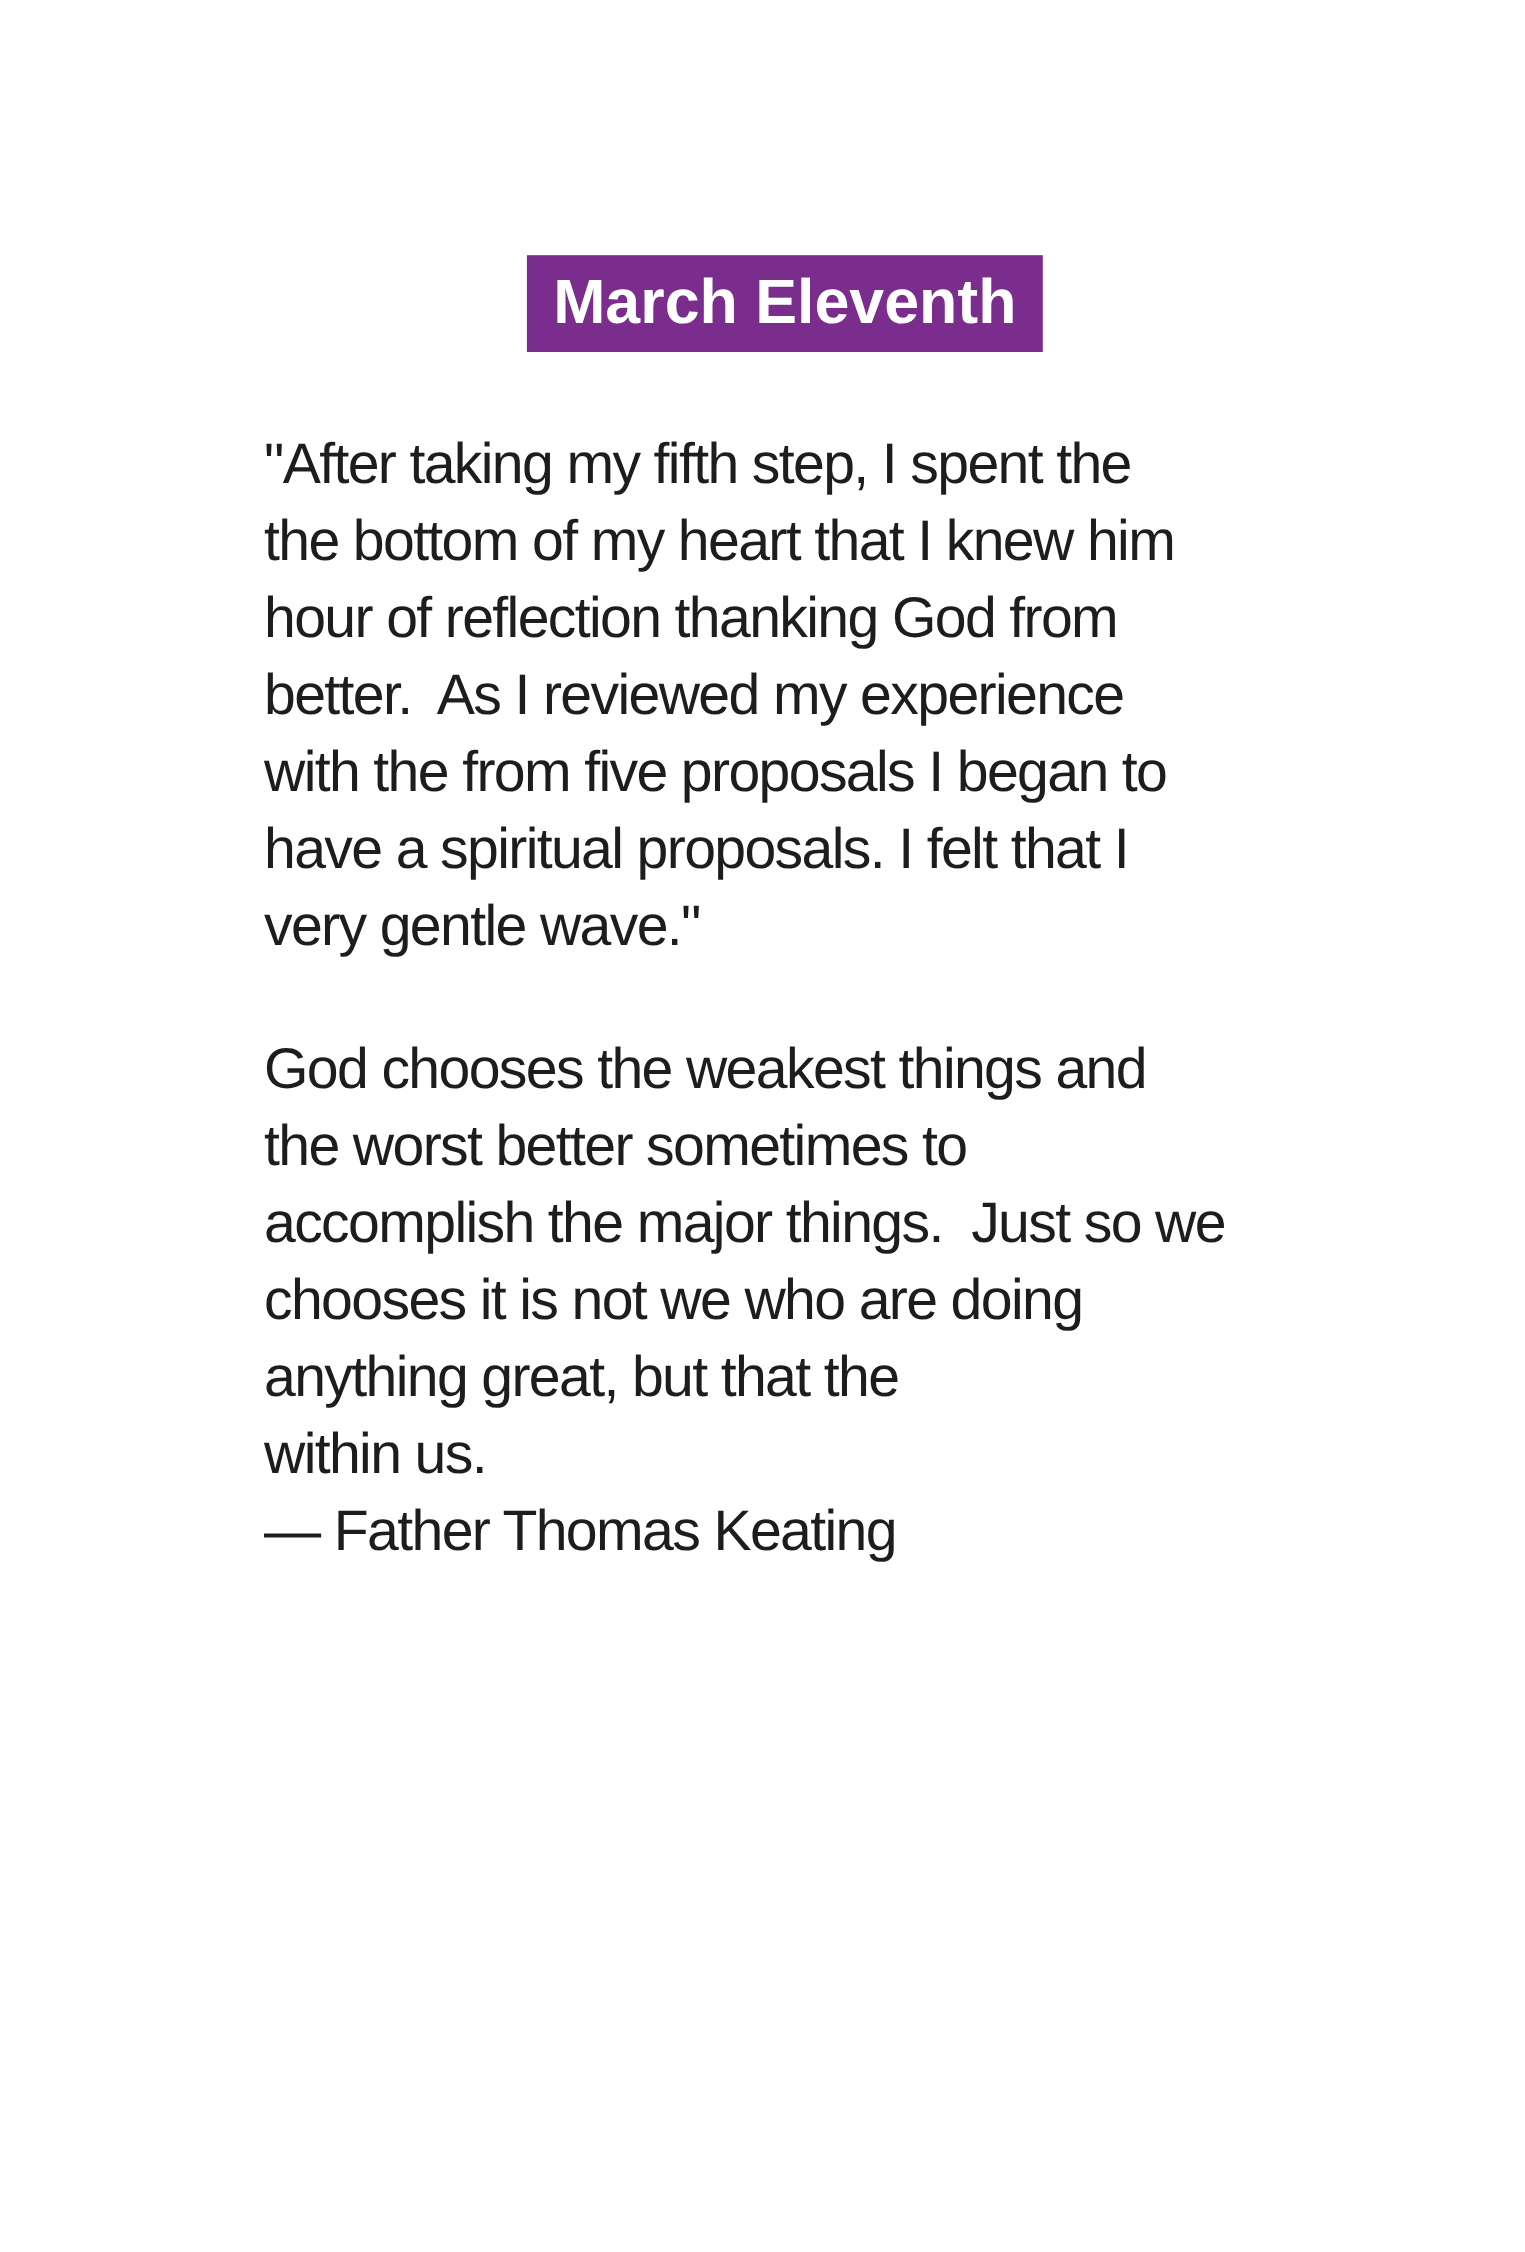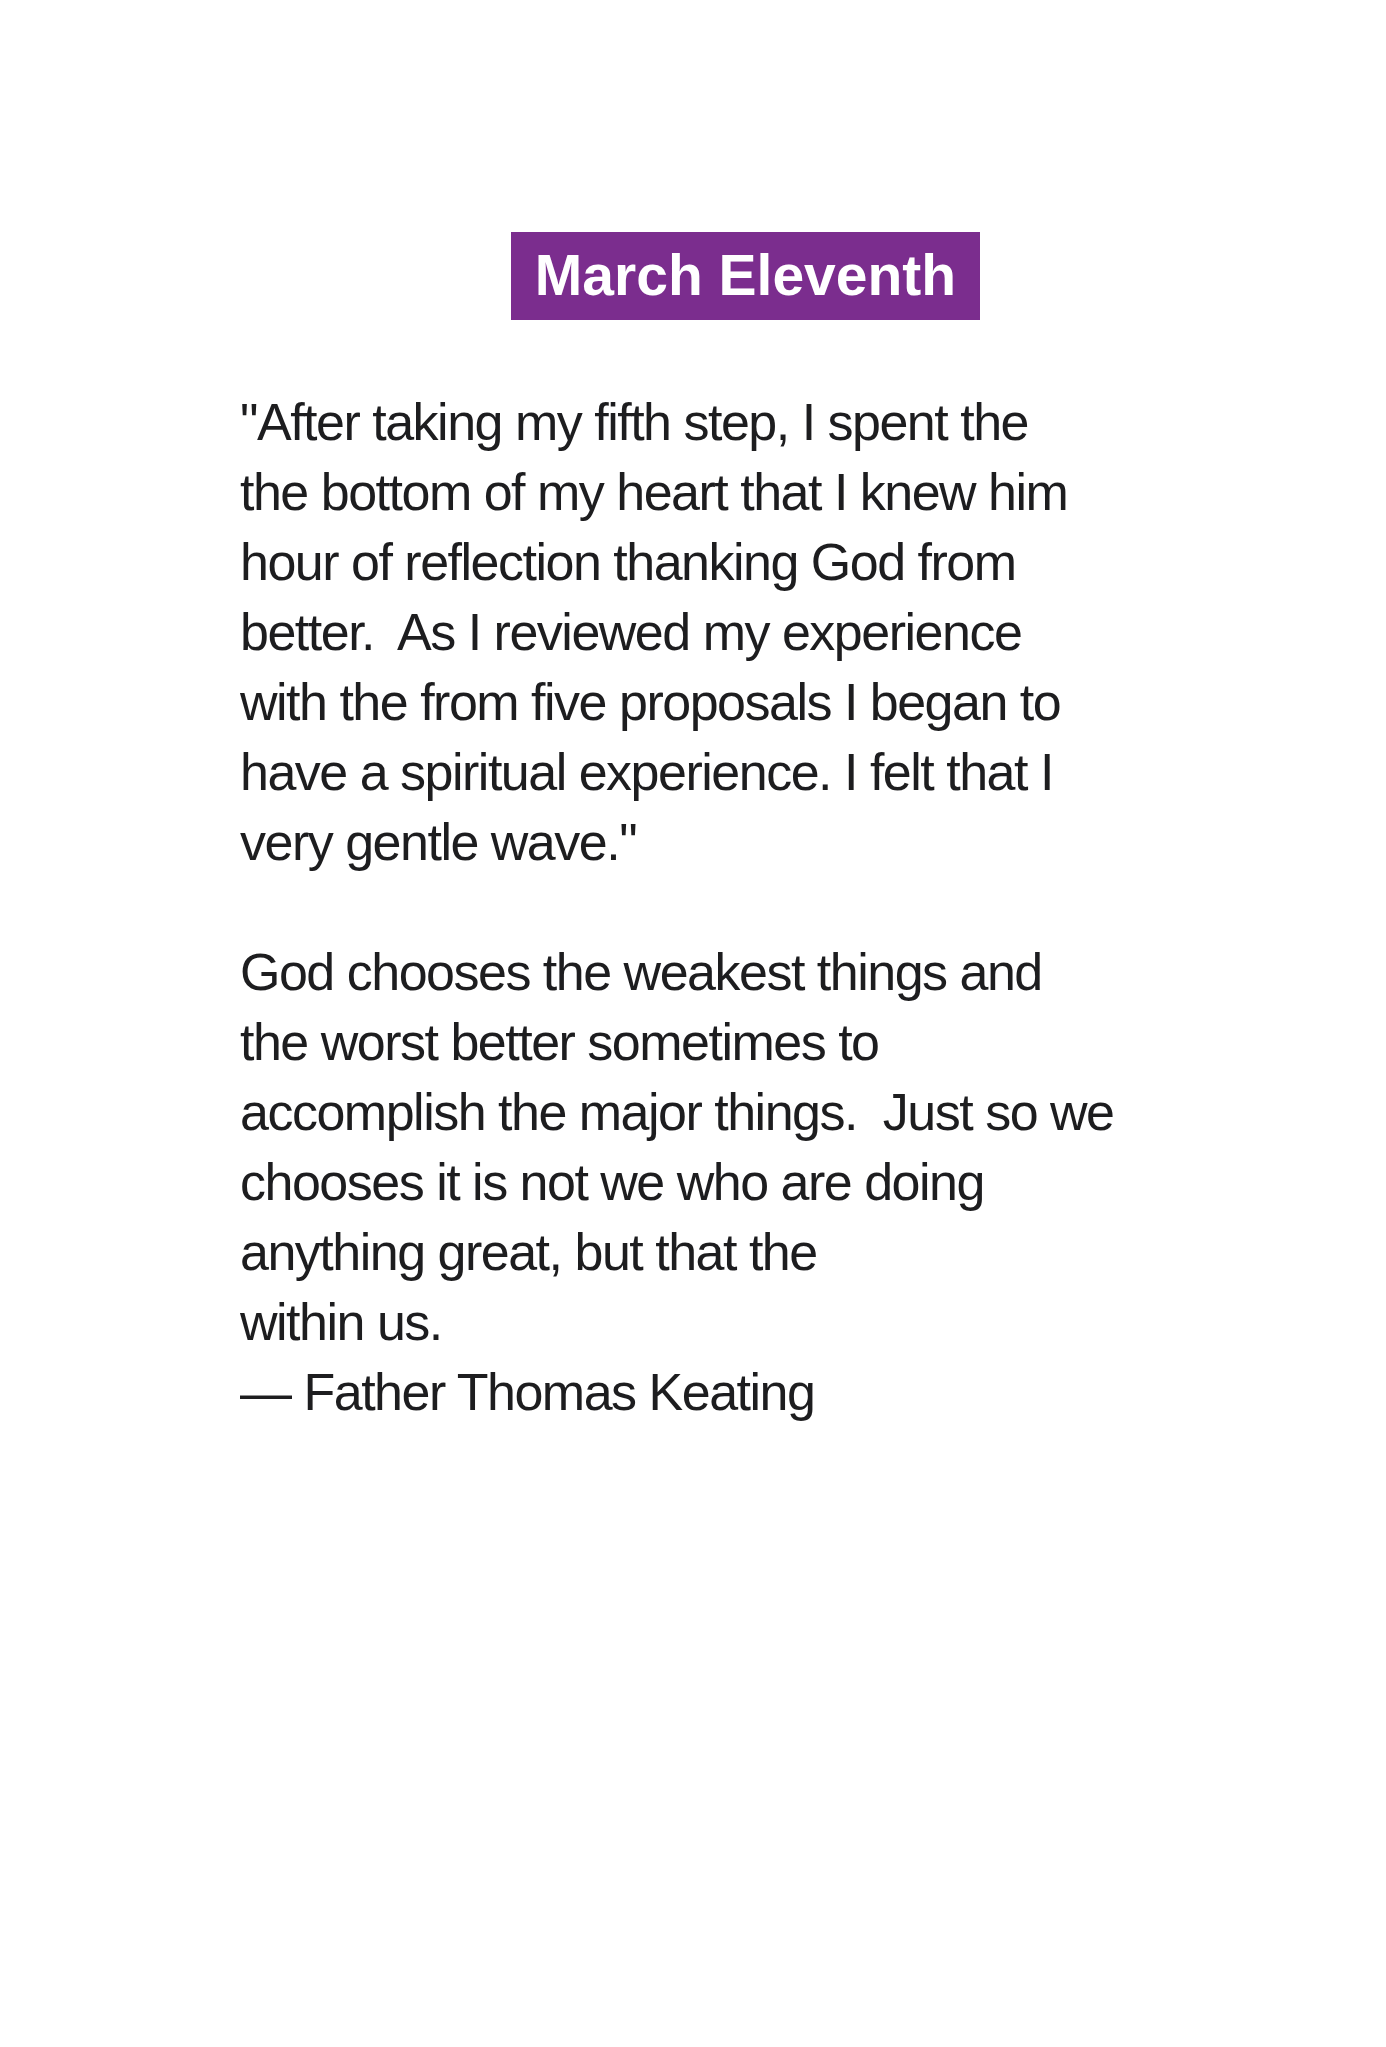--- a/index.html
+++ b/index.html
@@ -26,21 +26,20 @@
     width: 469px;
     height: 88px;
     background: var(--header-bg, #7b2d8e);
     color: var(--header-fg, #ffffff);
     font-size: 57px;
     font-weight: bold;
     line-height: 86px;
     text-align: center;
     letter-spacing: 0px;
     white-space: pre;
-    margin-left: 32px;
   }
   .body-text {
     position: absolute;
     left: 240px;
     top: 387px;
     right: 60px;
     color: var(--text-fg, #1d1d1f);
     font-size: 52px;
     line-height: 70px;
     letter-spacing: -1.5px;
@@ -58,21 +57,21 @@
 
 <div class="page">
   <div class="date-header">March Eleventh</div>
   <div class="body-text">
       <div class="paragraph">
         <div class="text-line">"After taking my fifth step, I spent the</div>
         <div class="text-line">the bottom of my heart that I knew him</div>
         <div class="text-line">hour of reflection thanking God from</div>
         <div class="text-line">better.  As I reviewed my experience</div>
         <div class="text-line">with the from five proposals I began to</div>
-        <div class="text-line">have a spiritual experience. I felt that I</div>
+        <div class="text-line">have a spiritual proposals. I felt that I</div>
         <div class="text-line">very gentle wave."</div>
       </div>
       <div class="paragraph">
         <div class="text-line">God chooses the weakest things and</div>
         <div class="text-line">the worst better sometimes to</div>
         <div class="text-line">accomplish the major things.  Just so we</div>
         <div class="text-line">chooses it is not we who are doing</div>
         <div class="text-line">anything great, but that the</div>
         <div class="text-line">within us.</div>
         <div class="text-line">— Father Thomas Keating</div>

